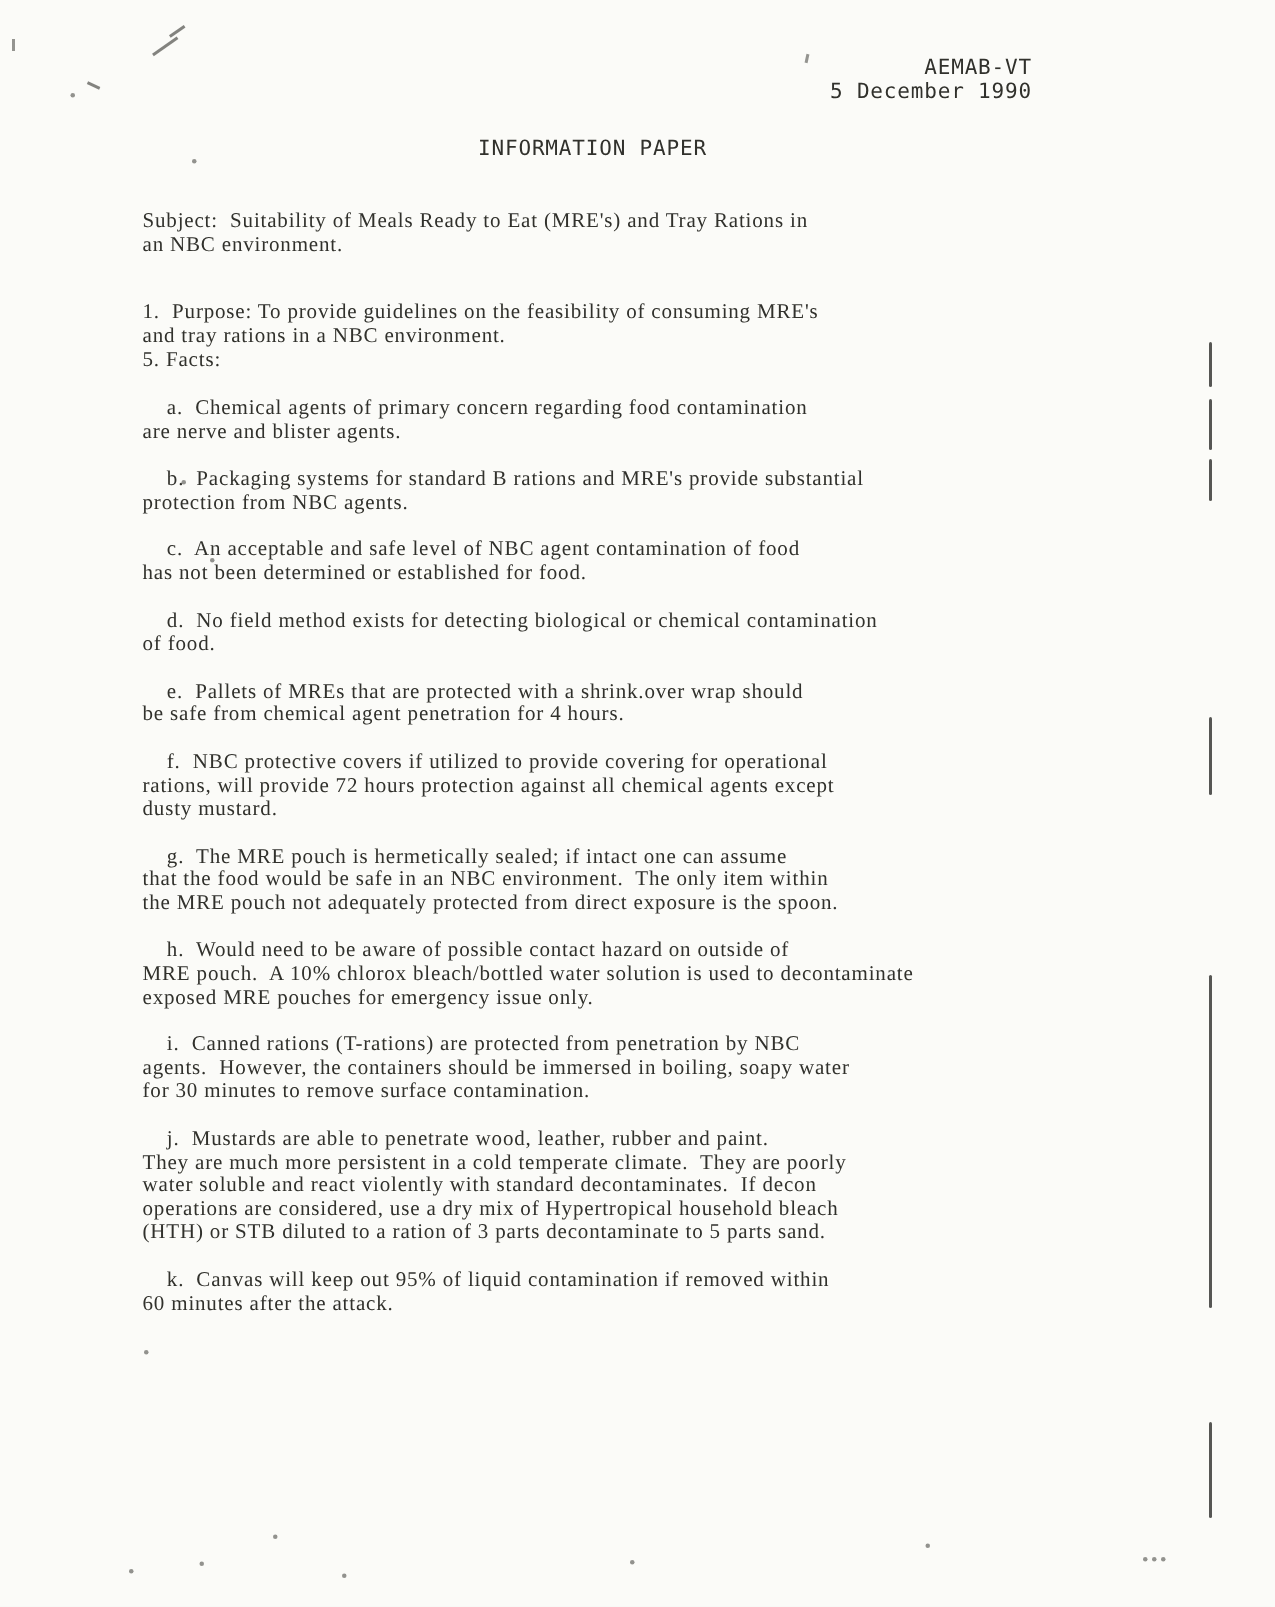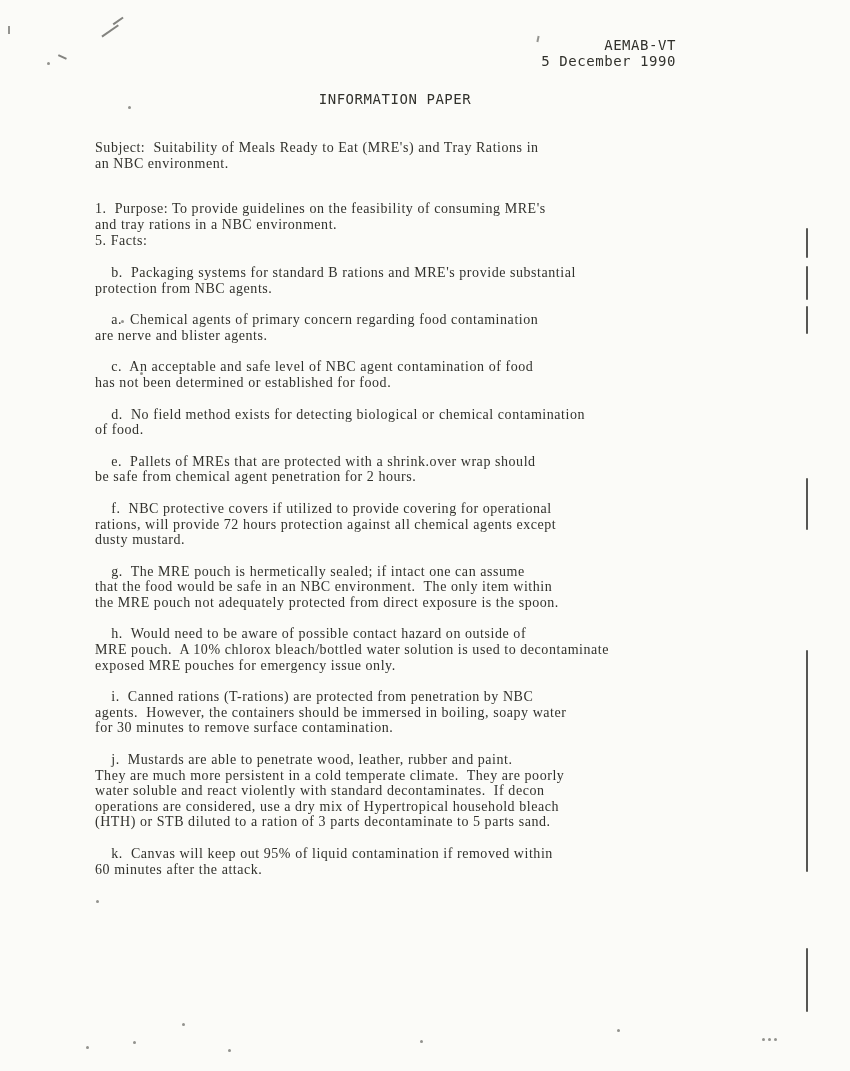--- a/index.html
+++ b/index.html
@@ -12,21 +12,21 @@
   }
   .page {
     position:absolute; inset:0;
     background:#fbfbf8;
     color:#31312c;
     font-size:14px;
     line-height:15.6px;
     letter-spacing:0.55px;
   }
   .header-block {
-    position:absolute; top:38px; left:0; right:174px;
+    position:absolute; top:38px; left:0; right:162px;
     text-align:right;
   }
   .doc-title {
     position:absolute; top:92px; left:95px; width:600px;
     text-align:center; font-weight:normal; font-size:14px;
   }
   .content {
     position:absolute; top:140px; left:95px; right:86px;font-family:Liberation Serif, serif;
   }
   .para { white-space:pre-wrap; margin-bottom:16px; }
@@ -60,30 +60,30 @@
   </div>
 
   <div class="doc-title">INFORMATION PAPER</div>
 
   <div class="content">
     <p class="para subject">Subject:  Suitability of Meals Ready to Eat (MRE's) and Tray Rations in
 an NBC environment.</p>
     <p class="para purpose">1.  Purpose: To provide guidelines on the feasibility of consuming MRE's
 and tray rations in a NBC environment.</p>
     <p class="para">5. Facts:</p>
+    <p class="para">    a.  Chemical agents of primary concern regarding food contamination
+are nerve and blister agents.</p>
     <p class="para">    b.  Packaging systems for standard B rations and MRE's provide substantial
 protection from NBC agents.</p>
-    <p class="para">    a.  Chemical agents of primary concern regarding food contamination
-are nerve and blister agents.</p>
     <p class="para">    c.  An acceptable and safe level of NBC agent contamination of food
 has not been determined or established for food.</p>
     <p class="para">    d.  No field method exists for detecting biological or chemical contamination
 of food.</p>
     <p class="para">    e.  Pallets of MREs that are protected with a shrink.over wrap should
-be safe from chemical agent penetration for 2 hours.</p>
+be safe from chemical agent penetration for 4 hours.</p>
     <p class="para">    f.  NBC protective covers if utilized to provide covering for operational
 rations, will provide 72 hours protection against all chemical agents except
 dusty mustard.</p>
     <p class="para">    g.  The MRE pouch is hermetically sealed; if intact one can assume
 that the food would be safe in an NBC environment.  The only item within
 the MRE pouch not adequately protected from direct exposure is the spoon.</p>
     <p class="para">    h.  Would need to be aware of possible contact hazard on outside of
 MRE pouch.  A 10% chlorox bleach/bottled water solution is used to decontaminate
 exposed MRE pouches for emergency issue only.</p>
     <p class="para">    i.  Canned rations (T-rations) are protected from penetration by NBC

